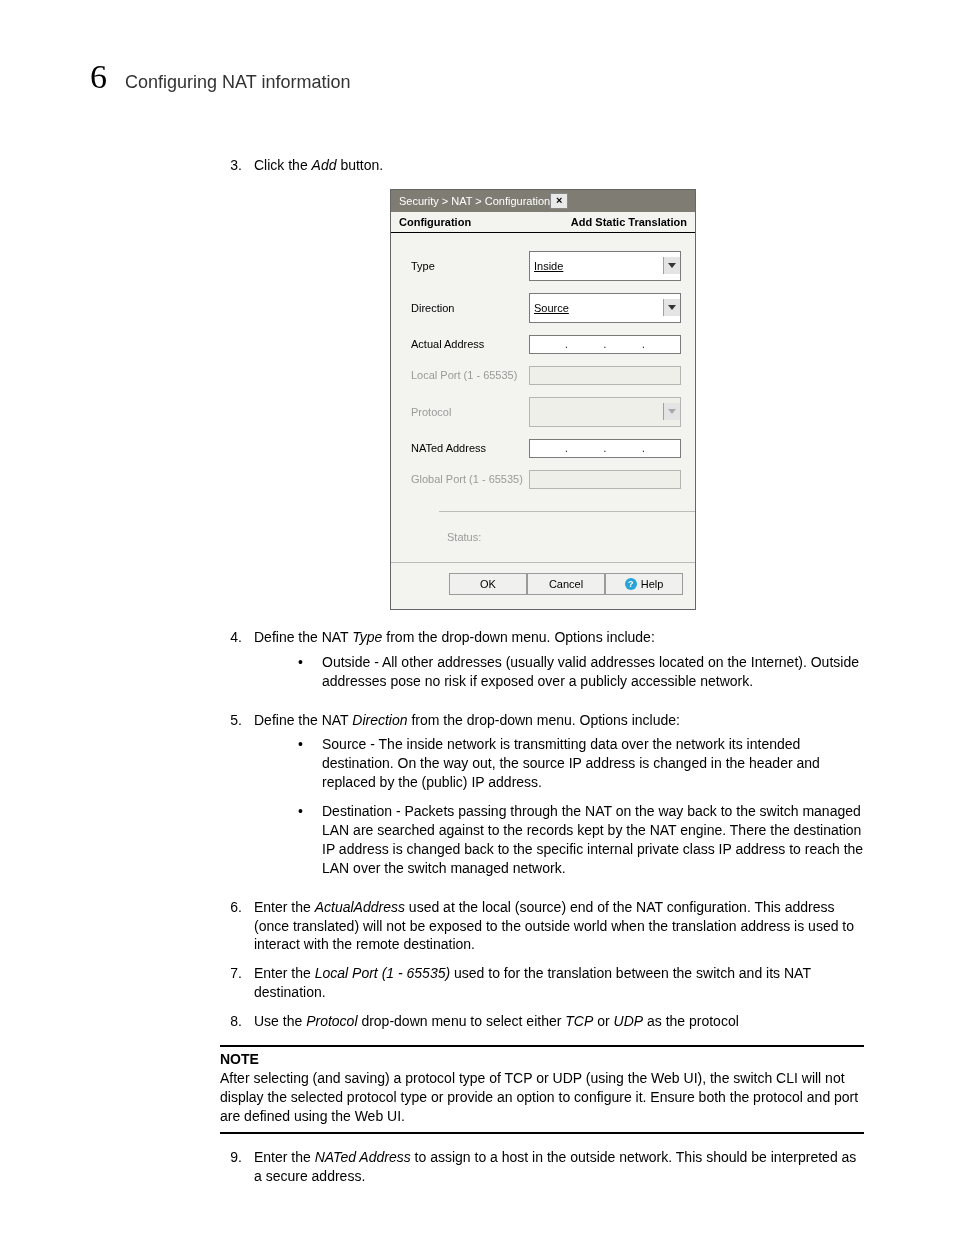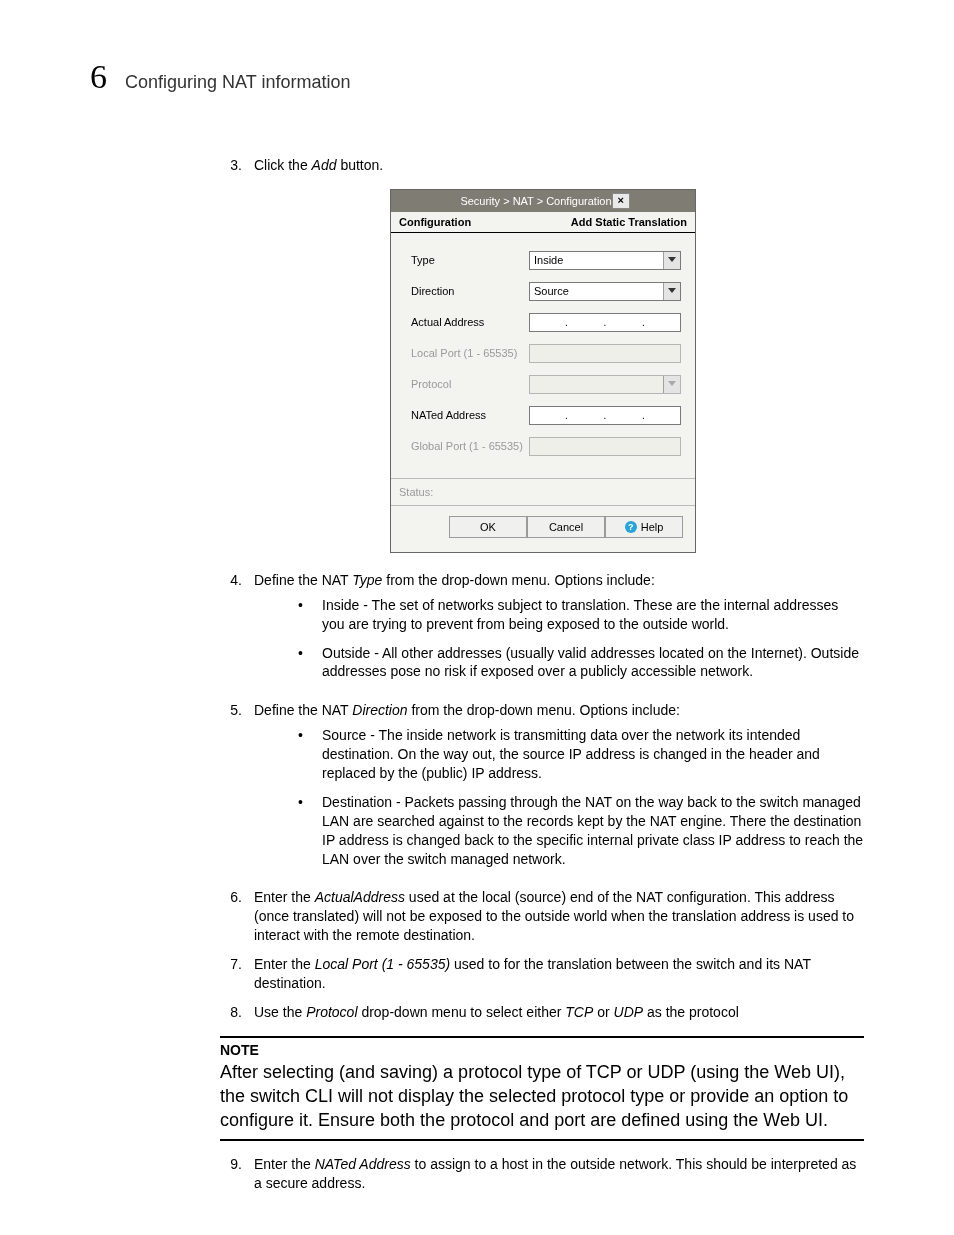--- a/index.html
+++ b/index.html
@@ -79,21 +79,21 @@
     border-top: 2px solid #000;
     margin: 0;
   }
   .note-title {
     font-weight: 700;
     font-family: Arial, sans-serif;
     font-size: 14px;
     margin: 4px 0 2px 0;
   }
   .note-body {
-    font-size: 18px;
+    font-size: 14px;
     line-height: 1.35;
     margin-bottom: 6px;
   }
 
   
   .dialog-wrap {
     margin: 14px 0 18px 170px;
   }
   .dialog {
     width: 304px;
@@ -102,21 +102,21 @@
     font-family: Tahoma, Arial, sans-serif;
     font-size: 11px;
     color: #000;
   }
   .dlg-titlebar {
     background: #7f7c73;
     color: #fff;
     padding: 3px 4px 3px 8px;
     display: flex;
     align-items: center;
-    justify-content: center;
+    justify-content: flex-start;
   }
   .dlg-breadcrumb { font-size: 11px; }
   .dlg-close {
     width: 16px; height: 14px;
     background: #e9e9e9;
     border: 1px solid #888;
     color: #000;
     font-size: 11px;
     line-height: 12px;
     text-align: center;
@@ -143,28 +143,29 @@
     font-size: 11px;
   }
   .form-row .lbl.disabled { color: #9a9a9a; }
   .ctrl {
     flex: 1;
     display: flex;
     align-items: center;
   }
   .combo {
     flex: 1;
-    height: 19px;
+    height: 30px;
     border: 1px solid #7a7a7a;
     background: #fff;
     display: flex;
     align-items: center;
     justify-content: space-between;
     padding: 0 0 0 4px;
     box-sizing: border-box;
+    text-decoration: underline;
   }
   .combo.disabled { background:#efefea; color:#9a9a9a; border-color:#b5b5b5; }
   .combo .arrow {
     width: 16px; height: 17px;
     border-left: 1px solid #a0a0a0;
     background: #e4e4e4;
     display: flex;
     align-items: center;
     justify-content: center;
   }
@@ -192,23 +193,24 @@
     height: 17px;
   }
   .ipbox .dot {
     width: 4px;
     text-align: center;
     font-size: 10px;
     color: #000;
   }
   .dlg-status {
     border-top: 1px solid #bbb;
-    padding: 7px 8px;
+    padding: 19px 8px;
     color: #9a9a9a;
     font-size: 11px;
+    margin-left: 48px;
   }
   .dlg-buttons {
     border-top: 1px solid #bbb;
     padding: 10px 12px 14px 12px;
     display: flex;
     justify-content: flex-end;
   }
   .btn {
     height: 20px;
     min-width: 56px;
@@ -361,23 +363,20 @@
     </div>
 
     <ol class="steps">
 
       <li>
         <span class="num">4.</span>
         <span class="body">
           <span>Define the NAT </span><em>Type</em><span> from the drop-down menu. Options include:</span>
           <ul class="bullets">
             <li>
-                <span>Inside - The set of networks subject to translation. These are the internal addresses you are trying to prevent from being exposed to the outside world.</span>
-              </li>
-            <li>
                 <span>Outside - All other addresses (usually valid addresses located on the Internet). Outside addresses pose no risk if exposed over a publicly accessible network.</span>
               </li>
           </ul>
         </span>
       </li>
 
       <li>
         <span class="num">5.</span>
         <span class="body">
           <span>Define the NAT </span><em>Direction</em><span> from the drop-down menu. Options include:</span>

